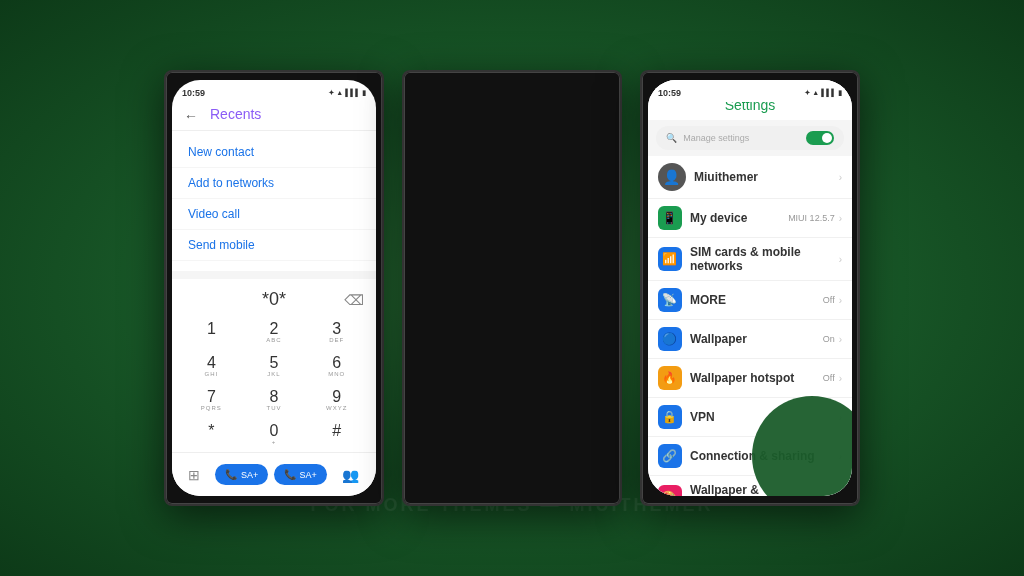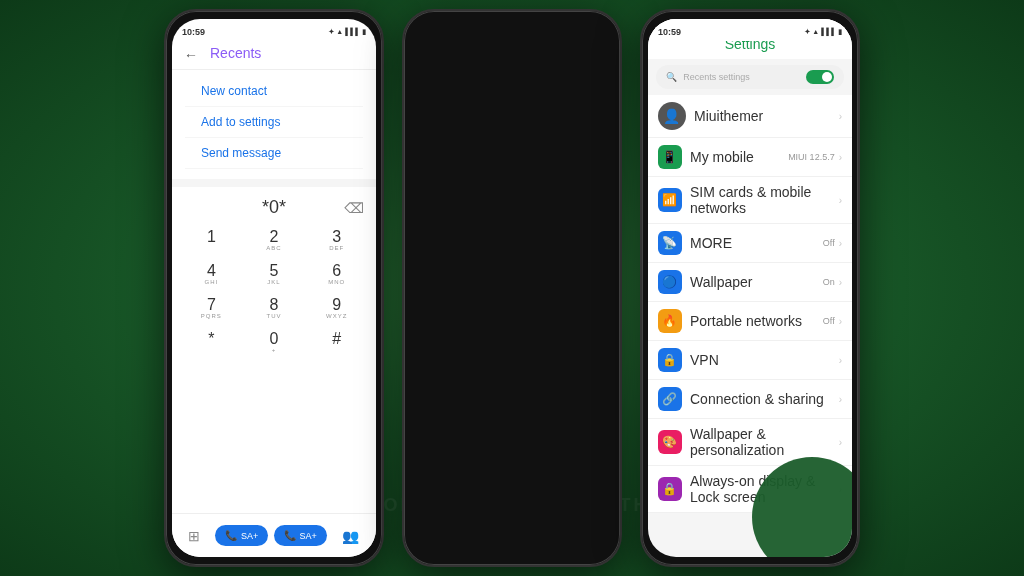--- a/index.html
+++ b/index.html
@@ -35,23 +35,23 @@
       display: flex;
       gap: 18px;
       align-items: center;
       justify-content: center;
       position: relative;
       z-index: 2;
     }
     
     .phone {
       width: 220px;
-      height: 558px;
+      height: 436px;
       background: #111;
-      border-radius: 32px;
+      border-radius: 8px;
       border: 2px solid #333;
       position: relative;
       overflow: hidden;
       box-shadow: 0 10px 40px rgba(0,0,0,0.6), inset 0 0 0 1px #444;
     }
     .phone-screen {
       position: absolute;
       top: 8px;
       left: 6px;
       right: 6px;
@@ -82,21 +82,21 @@
     
     .phone1-screen { background: #fff; }
     .phone1-header {
       display: flex;
       align-items: center;
       padding: 26px 12px 8px;
       border-bottom: 1px solid #eee;
     }
     .phone1-back { color: #555; font-size: 14px; margin-right: 12px; }
     .phone1-title { font-size: 14px; font-weight: 500; color: #8b5cf6; }
-    .phone1-menu-items { padding: 6px 13px; }
+    .phone1-menu-items { padding: 6px 0; }
     .phone1-menu-item {
       padding: 8px 16px;
       color: #1a73e8;
       font-size: 12px;
       border-bottom: 1px solid #f5f5f5;
     }
     .phone1-divider { height: 8px; background: #f5f5f5; margin: 4px 0; }
     .phone1-dialpad { padding: 6px 8px; }
     .phone1-input-row {
       display: flex;
@@ -217,21 +217,21 @@
       width: 24px;
       height: 24px;
       border-radius: 6px;
       display: flex;
       align-items: center;
       justify-content: center;
       font-size: 12px;
       flex-shrink: 0;
     }
     .settings-text { flex: 1; }
-    .settings-name { font-size: 14px; color: #333; font-weight: 400; }
+    .settings-name { font-size: 12px; color: #333; font-weight: 700; }
     .settings-sub { font-size: 8px; color: #999; }
     .settings-right { display: flex; align-items: center; gap: 4px; }
     .settings-value { font-size: 9px; color: #999; }
     .settings-arrow { color: #ccc; font-size: 10px; }
     .settings-avatar {
       width: 28px;
       height: 28px;
       border-radius: 50%;
       background: #555;
       display: flex;
@@ -276,22 +276,23 @@
         </div>
       </div>
 
       <div class="phone1-header">
         <span class="phone1-back">←</span>
         <span class="phone1-title">Recents</span>
       </div>
 
       <div class="phone1-menu-items">
         <div class="phone1-menu-item">New contact</div>
-        <div class="phone1-menu-item">Add to settings</div>
-        <div class="phone1-menu-item">Send message</div>
+        <div class="phone1-menu-item">Add to networks</div>
+        <div class="phone1-menu-item">Video call</div>
+        <div class="phone1-menu-item">Send mobile</div>
       </div>
 
       <div class="phone1-divider"></div>
 
       <div class="phone1-dialpad">
         <div class="phone1-input-row">
           <span class="phone1-input-display">*0*</span>
           <span class="phone1-backspace">⌫</span>
         </div>
         <div class="dialpad-grid">
@@ -408,38 +409,38 @@
           <span>▮</span>
         </div>
       </div>
 
       <div class="phone3-header">
         <span class="phone3-title">Settings</span>
       </div>
 
       <div class="phone3-search">
         <span class="phone3-search-icon">🔍</span>
-        <span class="phone3-search-text">Recents settings</span>
+        <span class="phone3-search-text">Manage settings</span>
         <div class="phone3-search-toggle"></div>
       </div>
 
       <div class="settings-list">
 
         <div class="settings-item">
           <div class="settings-avatar">👤</div>
           <div class="settings-text">
             <div class="settings-name">Miuithemer</div>
           </div>
           <span class="settings-arrow">›</span>
         </div>
 
         <div class="settings-item">
           <div class="settings-icon" style="background:#1a9c50;color:#fff;">📱</div>
           <div class="settings-text">
-            <div class="settings-name">My mobile</div>
+            <div class="settings-name">My device</div>
           </div>
           <div class="settings-right">
             <span class="settings-value">MIUI 12.5.7</span>
             <span class="settings-arrow">›</span>
           </div>
         </div>
 
         <div class="settings-item">
           <div class="settings-icon" style="background:#1a73e8;color:#fff;">📶</div>
           <div class="settings-text">
@@ -466,21 +467,21 @@
           </div>
           <div class="settings-right">
             <span class="settings-value">On</span>
             <span class="settings-arrow">›</span>
           </div>
         </div>
 
         <div class="settings-item">
           <div class="settings-icon" style="background:#f39c12;color:#fff;">🔥</div>
           <div class="settings-text">
-            <div class="settings-name">Portable networks</div>
+            <div class="settings-name">Wallpaper hotspot</div>
           </div>
           <div class="settings-right">
             <span class="settings-value">Off</span>
             <span class="settings-arrow">›</span>
           </div>
         </div>
 
         <div class="settings-item">
           <div class="settings-icon" style="background:#1a73e8;color:#fff;">🔒</div>
           <div class="settings-text">

